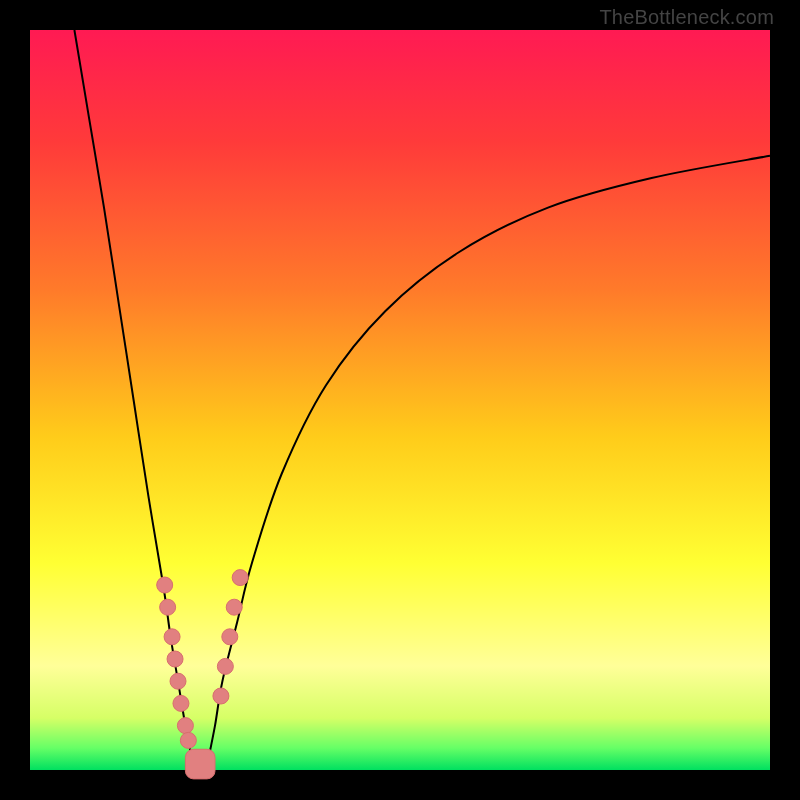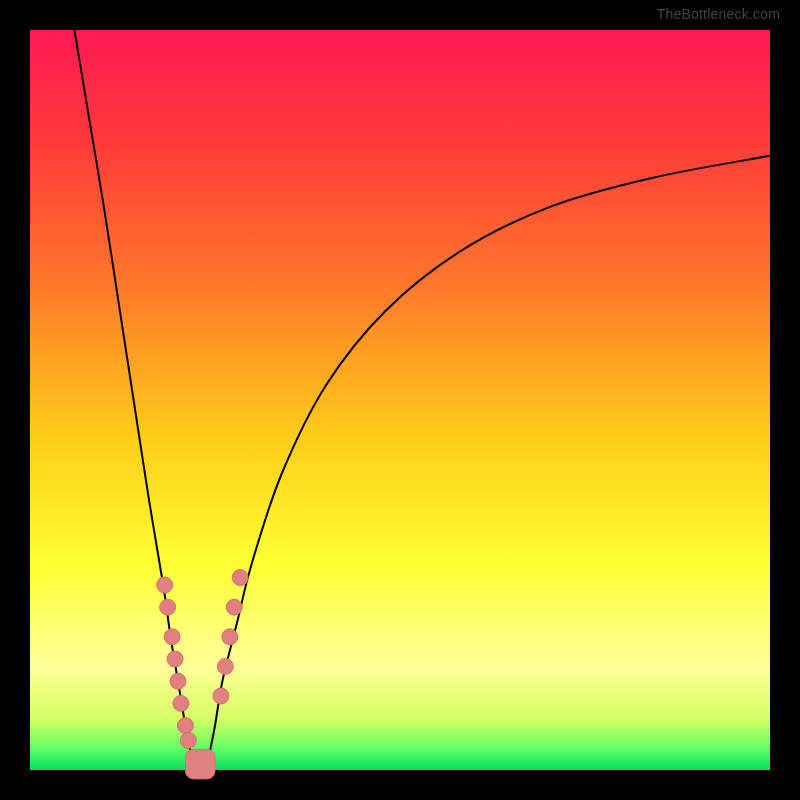--- a/index.html
+++ b/index.html
@@ -27,24 +27,24 @@
   .gradient {
     position: absolute;
     left: 0; top: 0; right: 0; bottom: 0;
   }
   .grad-layer {
     position: absolute;
     left: 0; right: 0;
   }
   .watermark {
     position: absolute;
-    right: 20px;
+    right: 26px;
     top: 6px;
     color: #444;
-    font-size: 14px;
+    font-size: 20px;
     font-weight: 500;
     letter-spacing: 0.2px;
   }
   svg.plot {
     position: absolute;
     left: 0; top: 0;
     width: 740px;
     height: 740px;
     overflow: visible;
   }

